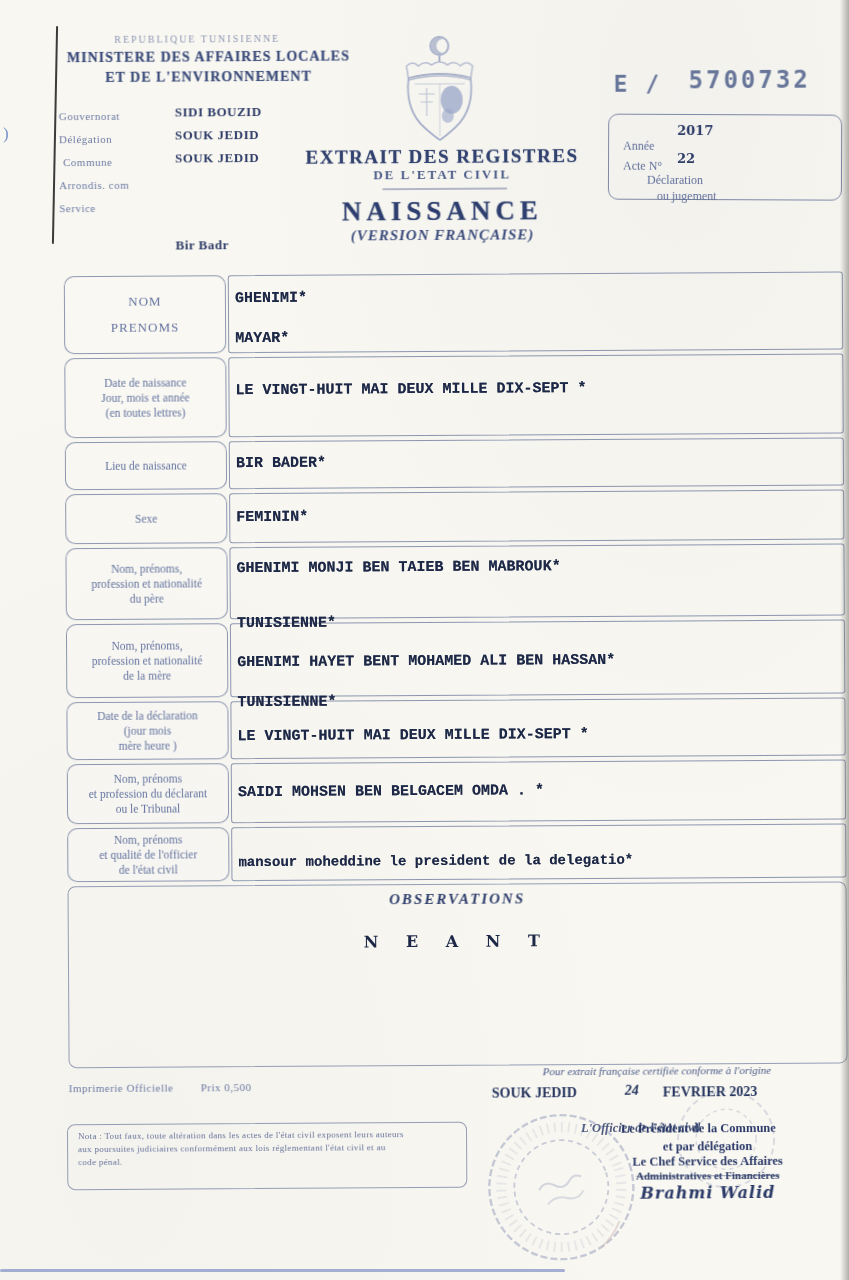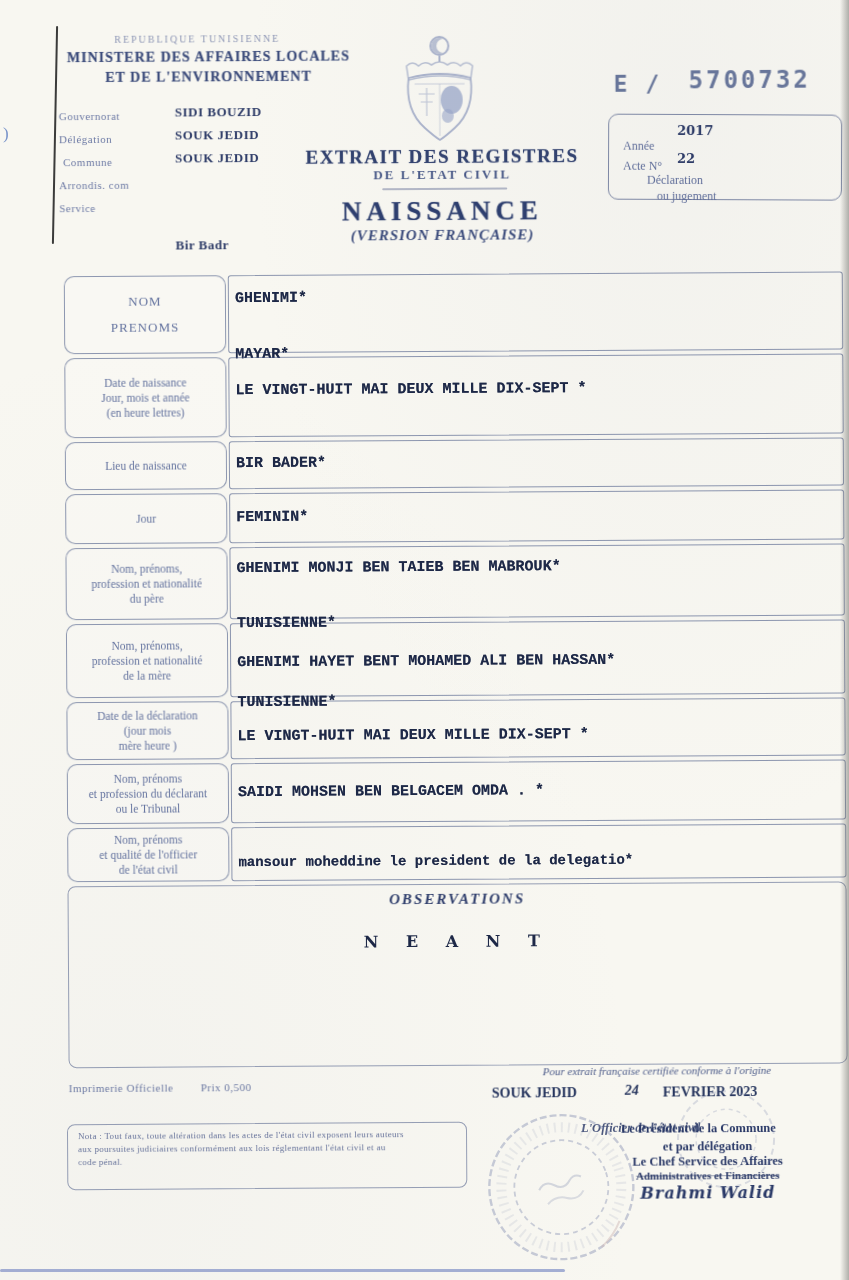--- a/index.html
+++ b/index.html
@@ -105,41 +105,41 @@
     <div class="abs" style="left:385px;top:188px;width:125px;height:2px;background:rgba(110,120,155,.5);border-radius:2px;"></div>
     <div class="abs t3" style="left:295px;top:196px;width:300px;text-align:center;">NAISSANCE</div>
     <div class="abs t4" style="left:295px;top:227px;width:300px;text-align:center;">(VERSION FRANÇAISE)</div>
 
     <div class="lbl-box nomlbl" style="top:274px;height:76px;">
       <div>NOM</div>
       <div>PRENOMS</div>
     </div>
     <div class="val-box" style="top:274px;height:76px;">
       <div class="val" style="top:14px;">GHENIMI*</div>
-      <div class="val" style="top:70px;text-align:right;">MAYAR*</div>
+      <div class="val" style="top:54px;text-align:right;">MAYAR*</div>
     </div>
 
     <div class="lbl-box" style="top:356px;height:78px;">
       <div>Date de naissance</div>
       <div>Jour, mois et année</div>
-      <div>(en heure lettres)</div>
+      <div>(en toutes lettres)</div>
     </div>
     <div class="val-box" style="top:356px;height:78px;">
       <div class="val" style="top:24px;">LE VINGT-HUIT MAI  DEUX MILLE DIX-SEPT *</div>
     </div>
 
     <div class="lbl-box" style="top:440px;height:46px;">
       <div>Lieu de naissance</div>
     </div>
     <div class="val-box" style="top:440px;height:46px;">
       <div class="val" style="top:13px;">BIR BADER*</div>
     </div>
 
     <div class="lbl-box" style="top:492px;height:48px;">
-      <div>Jour</div>
+      <div>Sexe</div>
     </div>
     <div class="val-box" style="top:492px;height:48px;">
       <div class="val" style="top:15px;">FEMININ*</div>
     </div>
 
     <div class="lbl-box" style="top:546px;height:70px;">
       <div>Nom, prénoms,</div>
       <div>profession et nationalité</div>
       <div>du père</div>
     </div>

